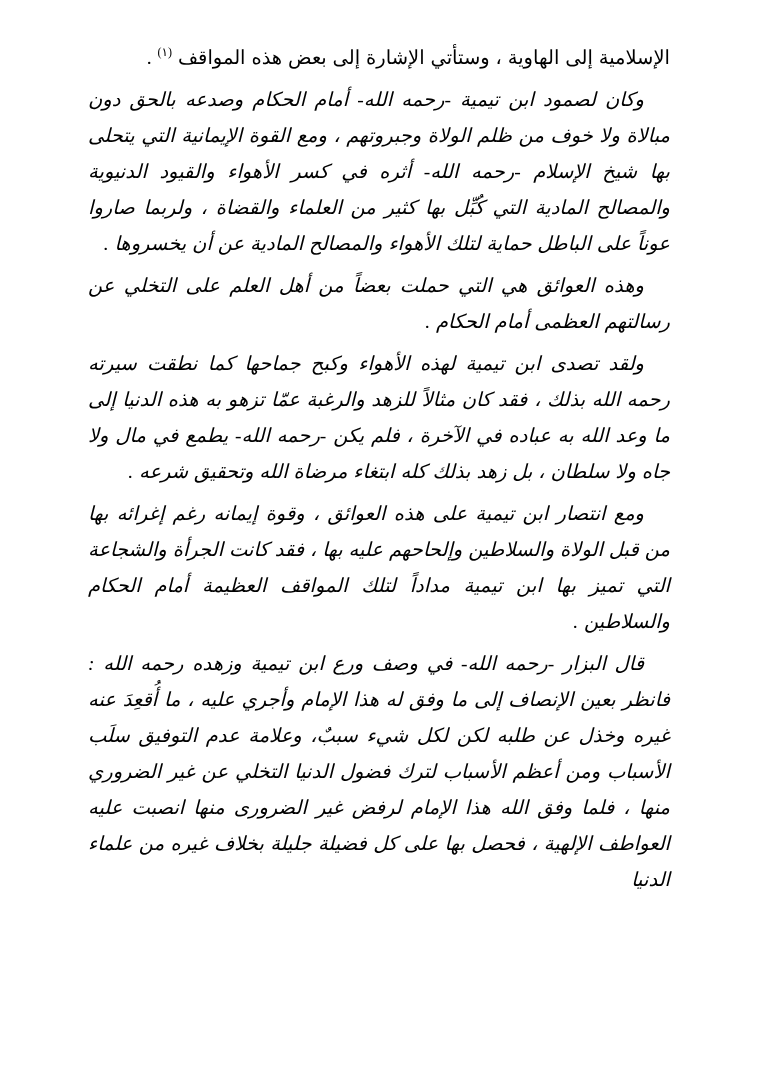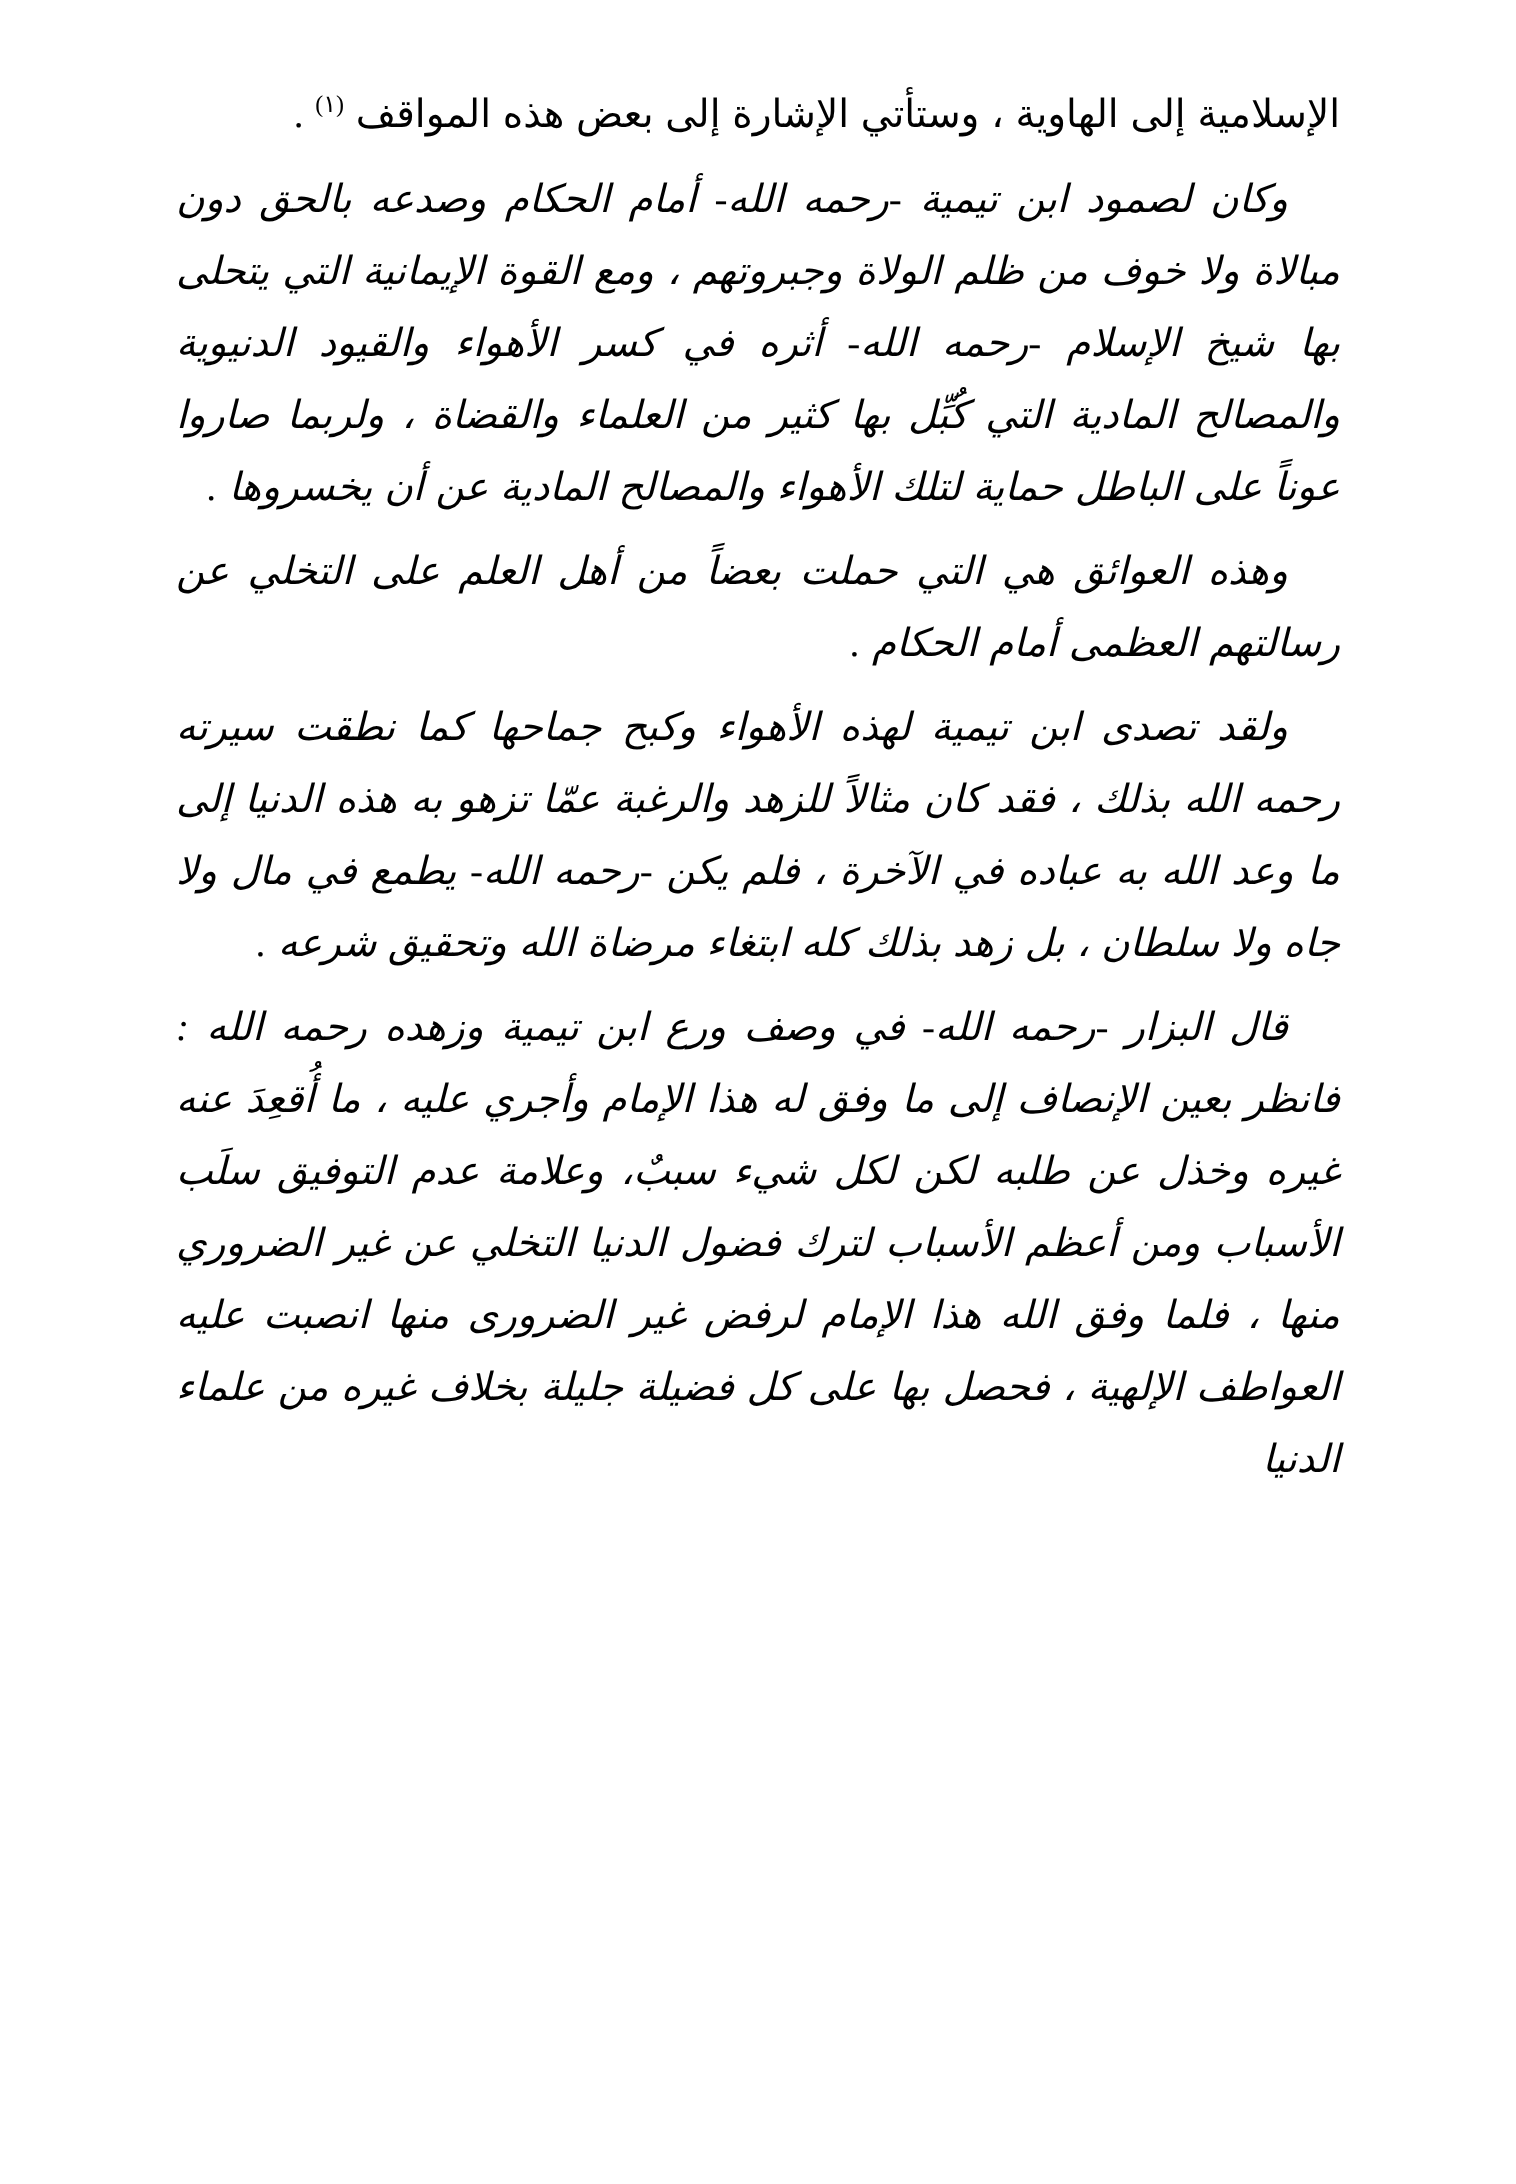--- a/index.html
+++ b/index.html
@@ -103,20 +103,21 @@
   <div class="content">
 
     <p class="para"><span>الإسلامية إلى الهاوية ، وستأتي الإشارة إلى بعض هذه المواقف </span><span class="sup">(١)</span><span> .</span></p>
 
     <p class="para indent">وكان لصمود ابن تيمية -رحمه الله- أمام الحكام وصدعه بالحق دون مبالاة ولا خوف من ظلم الولاة وجبروتهم ، ومع القوة الإيمانية التي يتحلى بها شيخ الإسلام -رحمه الله- أثره في كسر الأهواء والقيود الدنيوية والمصالح المادية التي كُبِّل بها كثير من العلماء والقضاة ، ولربما صاروا عوناً على الباطل حماية لتلك الأهواء والمصالح المادية عن أن يخسروها .</p>
 
     <p class="para indent">وهذه العوائق هي التي حملت بعضاً من أهل العلم على التخلي عن رسالتهم العظمى أمام الحكام .</p>
 
     <p class="para indent">ولقد تصدى ابن تيمية لهذه الأهواء وكبح جماحها كما نطقت سيرته رحمه الله بذلك ، فقد كان مثالاً للزهد والرغبة عمّا تزهو به هذه الدنيا إلى ما وعد الله به عباده في الآخرة ، فلم يكن -رحمه الله- يطمع في مال ولا جاه ولا سلطان ، بل زهد بذلك كله ابتغاء مرضاة الله وتحقيق شرعه .</p>
 
+    <p class="para indent">ومع انتصار ابن تيمية على هذه العوائق ، وقوة إيمانه رغم إغرائه بها من قبل الولاة والسلاطين وإلحاحهم عليه بها ، فقد كانت الجرأة والشجاعة التي تميز بها ابن تيمية مداداً لتلك المواقف العظيمة أمام الحكام والسلاطين .</p>
 
     <p class="para indent">قال البزار -رحمه الله- في وصف ورع ابن تيمية وزهده رحمه الله : فانظر بعين الإنصاف إلى ما وفق له هذا الإمام وأجري عليه ، ما أُقعِدَ عنه غيره وخذل عن طلبه لكن لكل شيء سببٌ، وعلامة عدم التوفيق سلَب الأسباب ومن أعظم الأسباب لترك فضول الدنيا التخلي عن غير الضروري منها ، فلما وفق الله هذا الإمام لرفض غير الضرورى منها انصبت عليه العواطف الإلهية ، فحصل بها على كل فضيلة جليلة بخلاف غيره من علماء الدنيا</p>
 
   </div>
 
 
   <div class="bottom-rules">
     <div class="rule-thick"></div>
     <div class="rule-thin"></div>
   </div>

